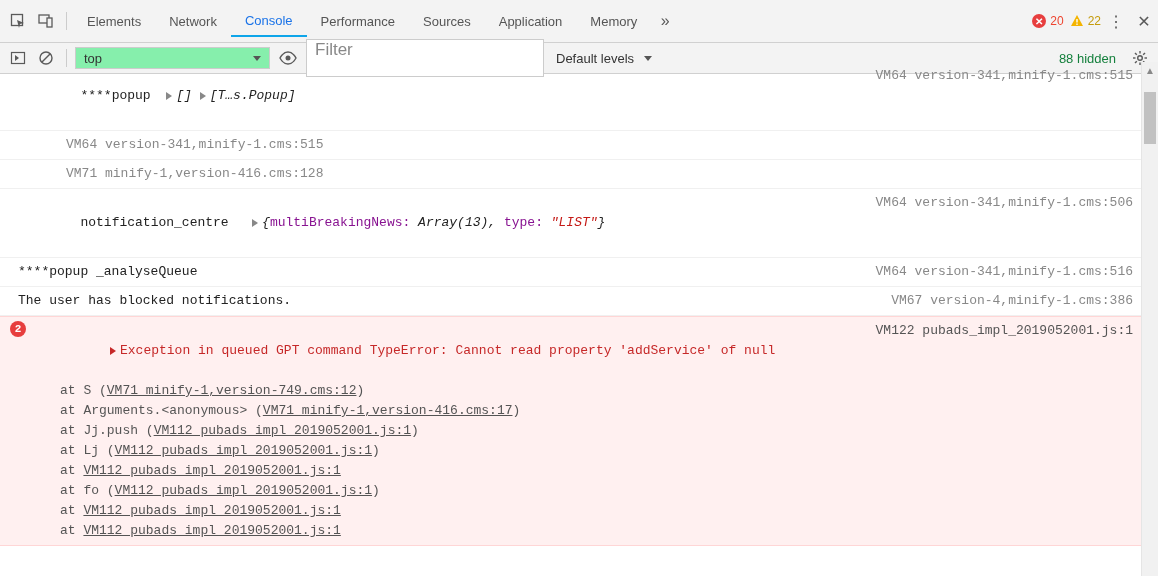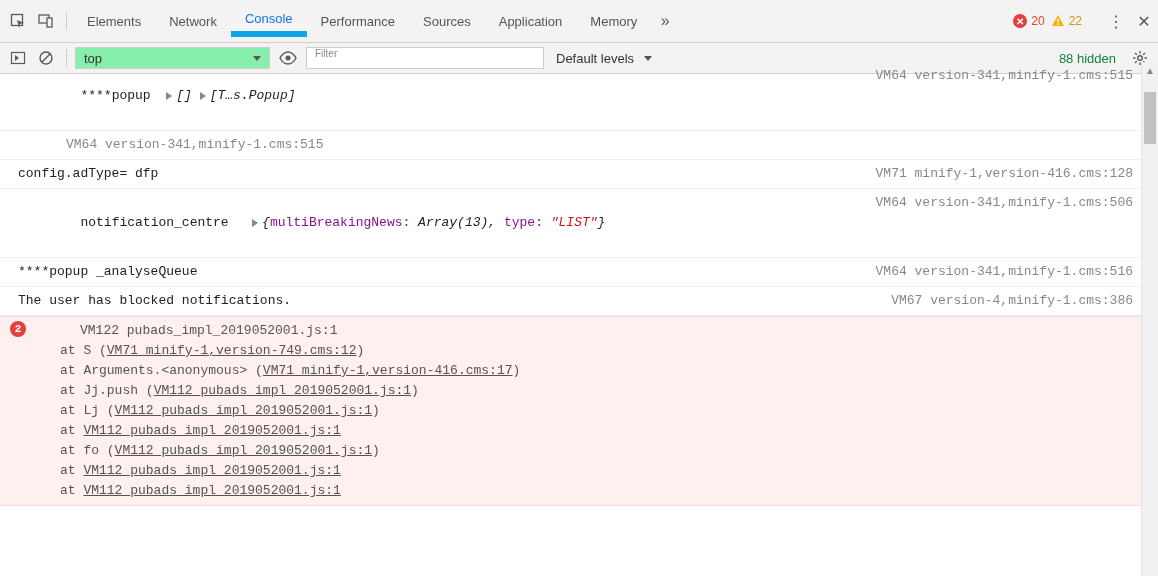--- a/index.html
+++ b/index.html
@@ -38,29 +38,29 @@
   .tabbar .tab {
     padding: 0 14px;
     height: 31px;
     display: flex; align-items: center;
     color: #555;
     cursor: pointer;
     font-size: 13px;
   }
   .tabbar .tab.active {
     color: #1a73e8;
-    border-bottom: 6px solid #0ea5e9;
+    border-bottom: 2px solid #0ea5e9;
     padding-bottom: 0;
   }
   .tabbar .spacer { flex: 1; }
   .tabbar .count-err {
     display: flex; align-items: center; gap: 4px; color: #ee442f; font-size: 12px; margin-right: 6px;
   }
   .tabbar .count-warn {
-    display: flex; align-items: center; gap: 4px; color: #c49b0a; font-size: 12px; margin-right: 20px;
+    display: flex; align-items: center; gap: 4px; color: #c49b0a; font-size: 12px; margin-right: 1px;
   }
   .badge-circle {
     width: 14px; height: 14px; border-radius: 50%; display: flex; align-items: center; justify-content: center;
     color: #fff; font-size: 10px; font-weight: bold;
   }
   .badge-err { background: #e73e3e; }
   .badge-warn-tri svg { display: block; }
   
   
   .toolbar2 {
@@ -69,21 +69,21 @@
   }
   .toolbar2 .icon-btn { width: 24px; height: 24px; display:flex;align-items:center;justify-content:center;color:#5a5a5a;cursor:pointer;}
   .toolbar2 .vdiv { width:1px;height:18px;background:#ccc;margin:0 4px;}
   .context-select {
     display:flex;align-items:center;gap:6px;
     border:1px solid #ccc;background:#86efac;height:22px;padding:0 8px;min-width:195px;
     justify-content:space-between;font-size:13px;color:#333;cursor:pointer;
   }
   .eye-icon { width:28px;display:flex;justify-content:center;color:#5a5a5a;}
   .filter-input {
-    border:1px solid #ccc;background:#fff;height:22px;padding:0 8px;width:238px;color:#888;font-size:10px;
+    border:1px solid #ccc;background:#fff;height:38px;padding:0 8px;width:238px;color:#888;font-size:17px;
     display:flex;
   }
   .levels-select {
     display:flex;align-items:center;gap:6px;height:22px;padding:0 8px;font-size:13px;color:#333;cursor:pointer;
   }
   .hidden-count { margin-left:auto; margin-right:8px; color:#15803d; font-size:13px;}
   
   
   .console-area {
     position: absolute;
@@ -258,21 +258,20 @@
         <span>****popup</span>&nbsp;&nbsp;<span class="tri"></span><span class="obj-italic">[]</span>&nbsp;<span class="tri"></span><span class="obj-italic">[T…s.Popup]</span>
       </div>
       <div class="src">VM64 version-341,minify-1.cms:515</div>
     </div>
 
     <div class="row">
       <div class="src">VM64 version-341,minify-1.cms:515</div>
     </div>
 
     <div class="row">
-      <div class="msg">config.adType= dfp</div>
       <div class="src">VM71 minify-1,version-416.cms:128</div>
     </div>
 
     <div class="row">
       <div class="msg">
         <span>notification_centre</span>&nbsp;&nbsp;&nbsp;<span class="tri"></span><span class="obj-italic">{</span><span class="obj-key">multiBreakingNews:</span><span class="obj-italic"> Array(13), </span><span class="obj-key">type:</span><span class="obj-str"> "LIST"</span><span class="obj-italic">}</span>
       </div>
       <div class="src">VM64 version-341,minify-1.cms:506</div>
     </div>
 
@@ -282,20 +281,23 @@
     </div>
 
     <div class="row">
       <div class="msg">The user has blocked notifications.</div>
       <div class="src">VM67 version-4,minify-1.cms:386</div>
     </div>
 
     <div class="row error" style="display:block;">
       <span class="err-badge-inline">2</span>
       <div style="display:flex;">
+        <div class="msg msg-first" style="flex:1;">
+          <span class="tri" style="border-left-color:#c62828;"></span><span>Exception in queued GPT command TypeError: Cannot read property 'addService' of null</span>
+        </div>
         <div class="src" style="color:#555;">VM122 pubads_impl_2019052001.js:1</div>
       </div>
       <div id="stack-container">
           <div class="stack-line"><span class="at">    at S (</span><span class="link">VM71 minify-1,version-749.cms:12</span><span>)</span></div>
           <div class="stack-line"><span class="at">    at Arguments.&lt;anonymous&gt; (</span><span class="link">VM71 minify-1,version-416.cms:17</span><span>)</span></div>
           <div class="stack-line"><span class="at">    at Jj.push (</span><span class="link">VM112 pubads_impl_2019052001.js:1</span><span>)</span></div>
           <div class="stack-line"><span class="at">    at Lj (</span><span class="link">VM112 pubads_impl_2019052001.js:1</span><span>)</span></div>
           <div class="stack-line"><span class="at">    at </span><span class="link">VM112 pubads_impl_2019052001.js:1</span><span></span></div>
           <div class="stack-line"><span class="at">    at fo (</span><span class="link">VM112 pubads_impl_2019052001.js:1</span><span>)</span></div>
           <div class="stack-line"><span class="at">    at </span><span class="link">VM112 pubads_impl_2019052001.js:1</span><span></span></div>

